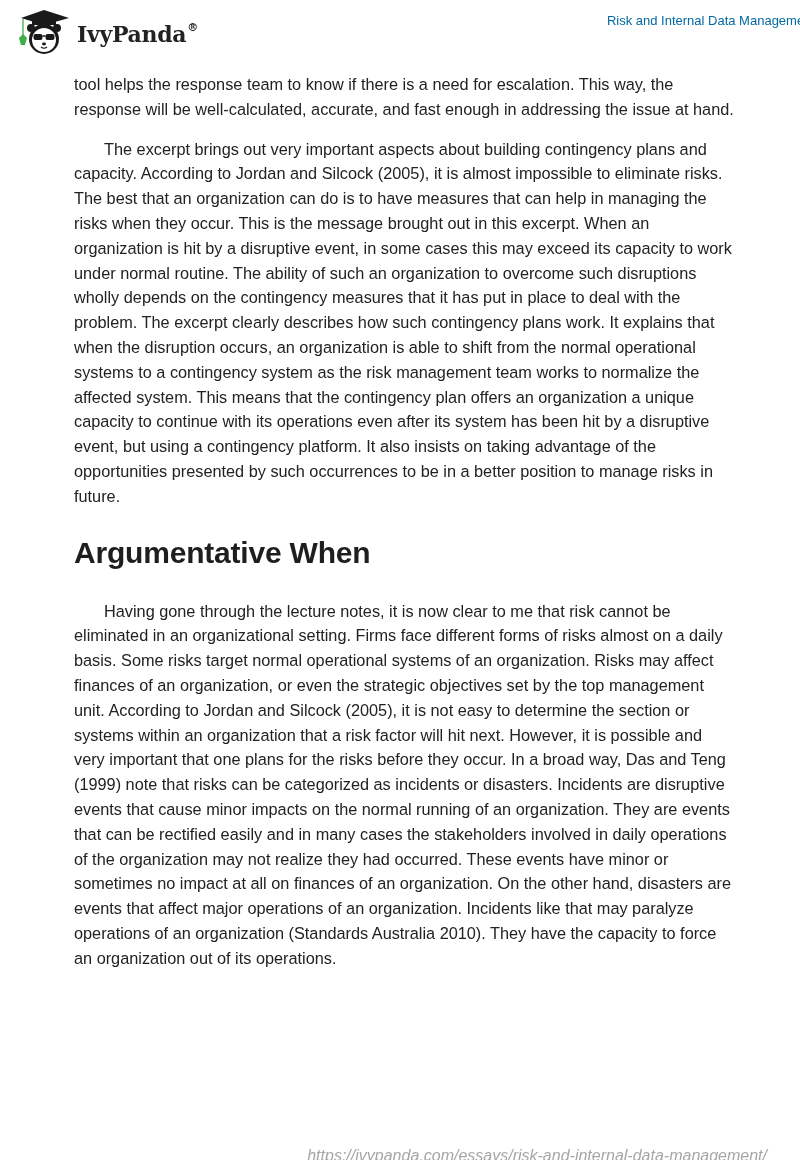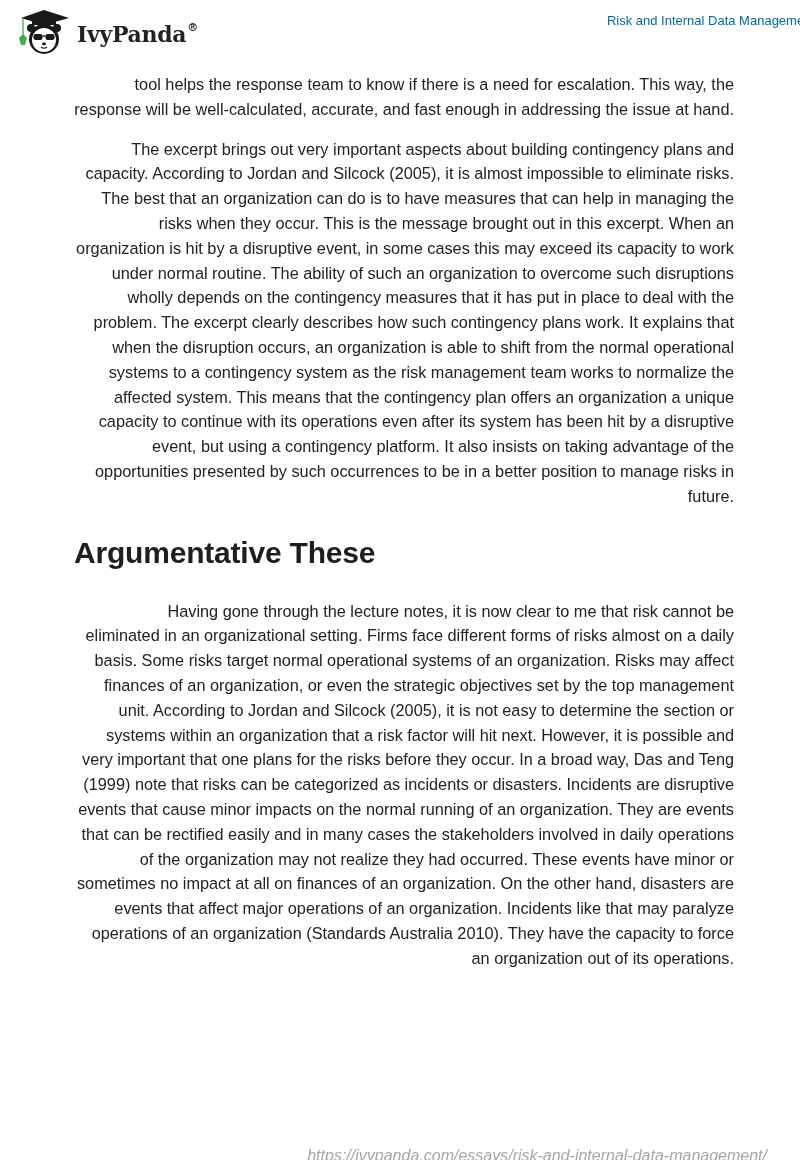--- a/index.html
+++ b/index.html
@@ -62,21 +62,20 @@
       position: absolute;
       left: 74px;
       top: 72px;
       width: 660px;
     }
     .para {
       font-size: 16.3px;
       line-height: 24.8px;
       margin: 0 0 15px 0;
       color: #222222;
-      text-align: right;
     }
     .para.indent { text-indent: 30px; }
     .heading {
       font-size: 30px;
       font-weight: bold;
       color: #1e1e1e;
       margin: 26px 0 28px 0;
       line-height: 36px;
       letter-spacing: -0.2px;
     }
@@ -116,17 +115,17 @@
       <path d="M24,39 Q27,41.5 30,39" stroke="#1a1a1a" stroke-width="1.2" fill="none"></path>
     </svg>
     <span class="logo-text"><span>IvyPanda</span><span class="logo-reg">®</span></span>
   </div>
   <div class="doc-title">Risk and Internal Data Management</div>
 </div>
 
 <main class="content">
   <p class="para">tool helps the response team to know if there is a need for escalation. This way, the response will be well-calculated, accurate, and fast enough in addressing the issue at hand.</p>
   <p class="para indent">The excerpt brings out very important aspects about building contingency plans and capacity. According to Jordan and Silcock (2005), it is almost impossible to eliminate risks. The best that an organization can do is to have measures that can help in managing the risks when they occur. This is the message brought out in this excerpt. When an organization is hit by a disruptive event, in some cases this may exceed its capacity to work under normal routine. The ability of such an organization to overcome such disruptions wholly depends on the contingency measures that it has put in place to deal with the problem. The excerpt clearly describes how such contingency plans work. It explains that when the disruption occurs, an organization is able to shift from the normal operational systems to a contingency system as the risk management team works to normalize the affected system. This means that the contingency plan offers an organization a unique capacity to continue with its operations even after its system has been hit by a disruptive event, but using a contingency platform. It also insists on taking advantage of the opportunities presented by such occurrences to be in a better position to manage risks in future.</p>
-  <h2 class="heading">Argumentative These</h2>
+  <h2 class="heading">Argumentative When</h2>
   <p class="para indent">Having gone through the lecture notes, it is now clear to me that risk cannot be eliminated in an organizational setting. Firms face different forms of risks almost on a daily basis. Some risks target normal operational systems of an organization. Risks may affect finances of an organization, or even the strategic objectives set by the top management unit. According to Jordan and Silcock (2005), it is not easy to determine the section or systems within an organization that a risk factor will hit next. However, it is possible and very important that one plans for the risks before they occur. In a broad way, Das and Teng (1999) note that risks can be categorized as incidents or disasters. Incidents are disruptive events that cause minor impacts on the normal running of an organization. They are events that can be rectified easily and in many cases the stakeholders involved in daily operations of the organization may not realize they had occurred. These events have minor or sometimes no impact at all on finances of an organization. On the other hand, disasters are events that affect major operations of an organization. Incidents like that may paralyze operations of an organization (Standards Australia 2010). They have the capacity to force an organization out of its operations.</p>
 </main>
 
 <div class="footer-url">https://ivypanda.com/essays/risk-and-internal-data-management/</div>
 
 </body></html>

